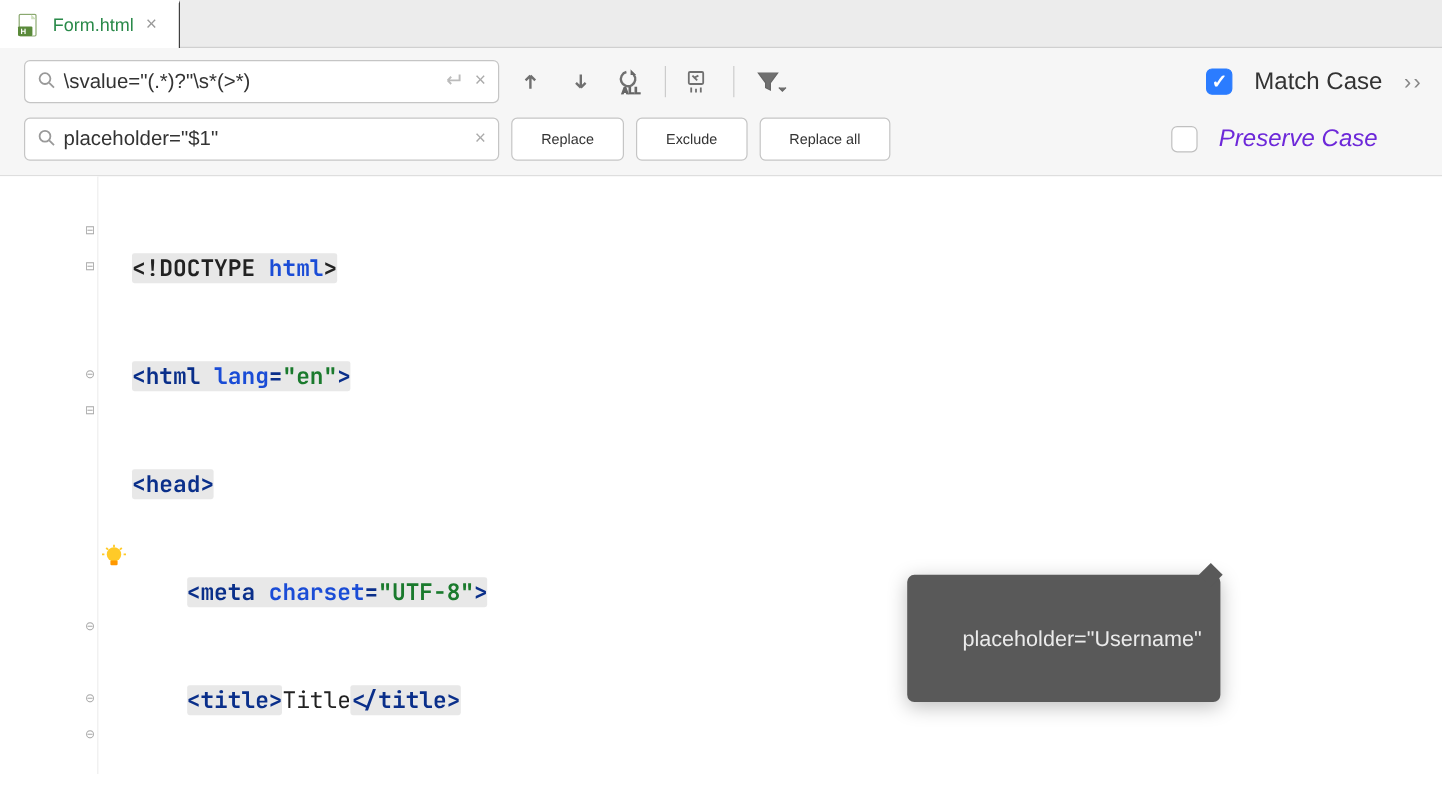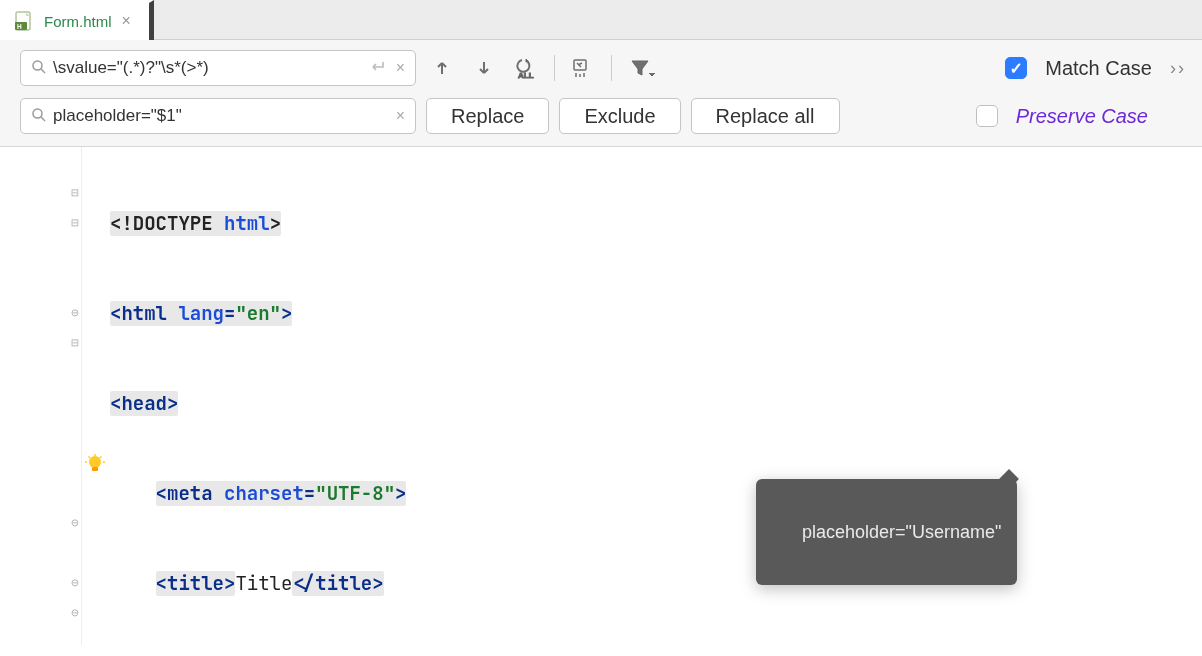--- a/index.html
+++ b/index.html
@@ -19,21 +19,21 @@
   display: flex;
   align-items: center;
 }
 .tab {
   height: 40px;
   background: #fff;
   display: flex;
   align-items: center;
   padding: 0 18px 0 14px;
   gap: 10px;
-  border-right: 5px solid #404040;
+  border-right: 1px solid #404040;
   border-top: 3px solid transparent;
 }
 .tab .file-icon {
   width: 20px; height: 20px;
   position: relative;
 }
 .tab .file-icon svg { width: 20px; height: 20px; display:block; }
 .tab-title { color: #2a8a4a; font-size: 15px; }
 .tab-close { color: #999; font-size: 16px; cursor: pointer; }
 
@@ -104,21 +104,21 @@
 .check-label { font-size: 20px; color: #333; }
 .check-label.disabled { color: #6d28d9; font-style: italic; }
 .more { color: #888; font-size: 18px; letter-spacing: 2px; padding-left: 8px;}
 
 .pillbtn {
   height: 36px;
   padding: 0 24px;
   border: 1px solid #c5c5c5;
   border-radius: 5px;
   background: #fff;
-  font-size: 20px;
+  font-size: 12px;
   color: #333;
   cursor: pointer;
   display: inline-flex;
   align-items: center;
   justify-content: center;
 }
 
 
 .editor {
   position: relative;

